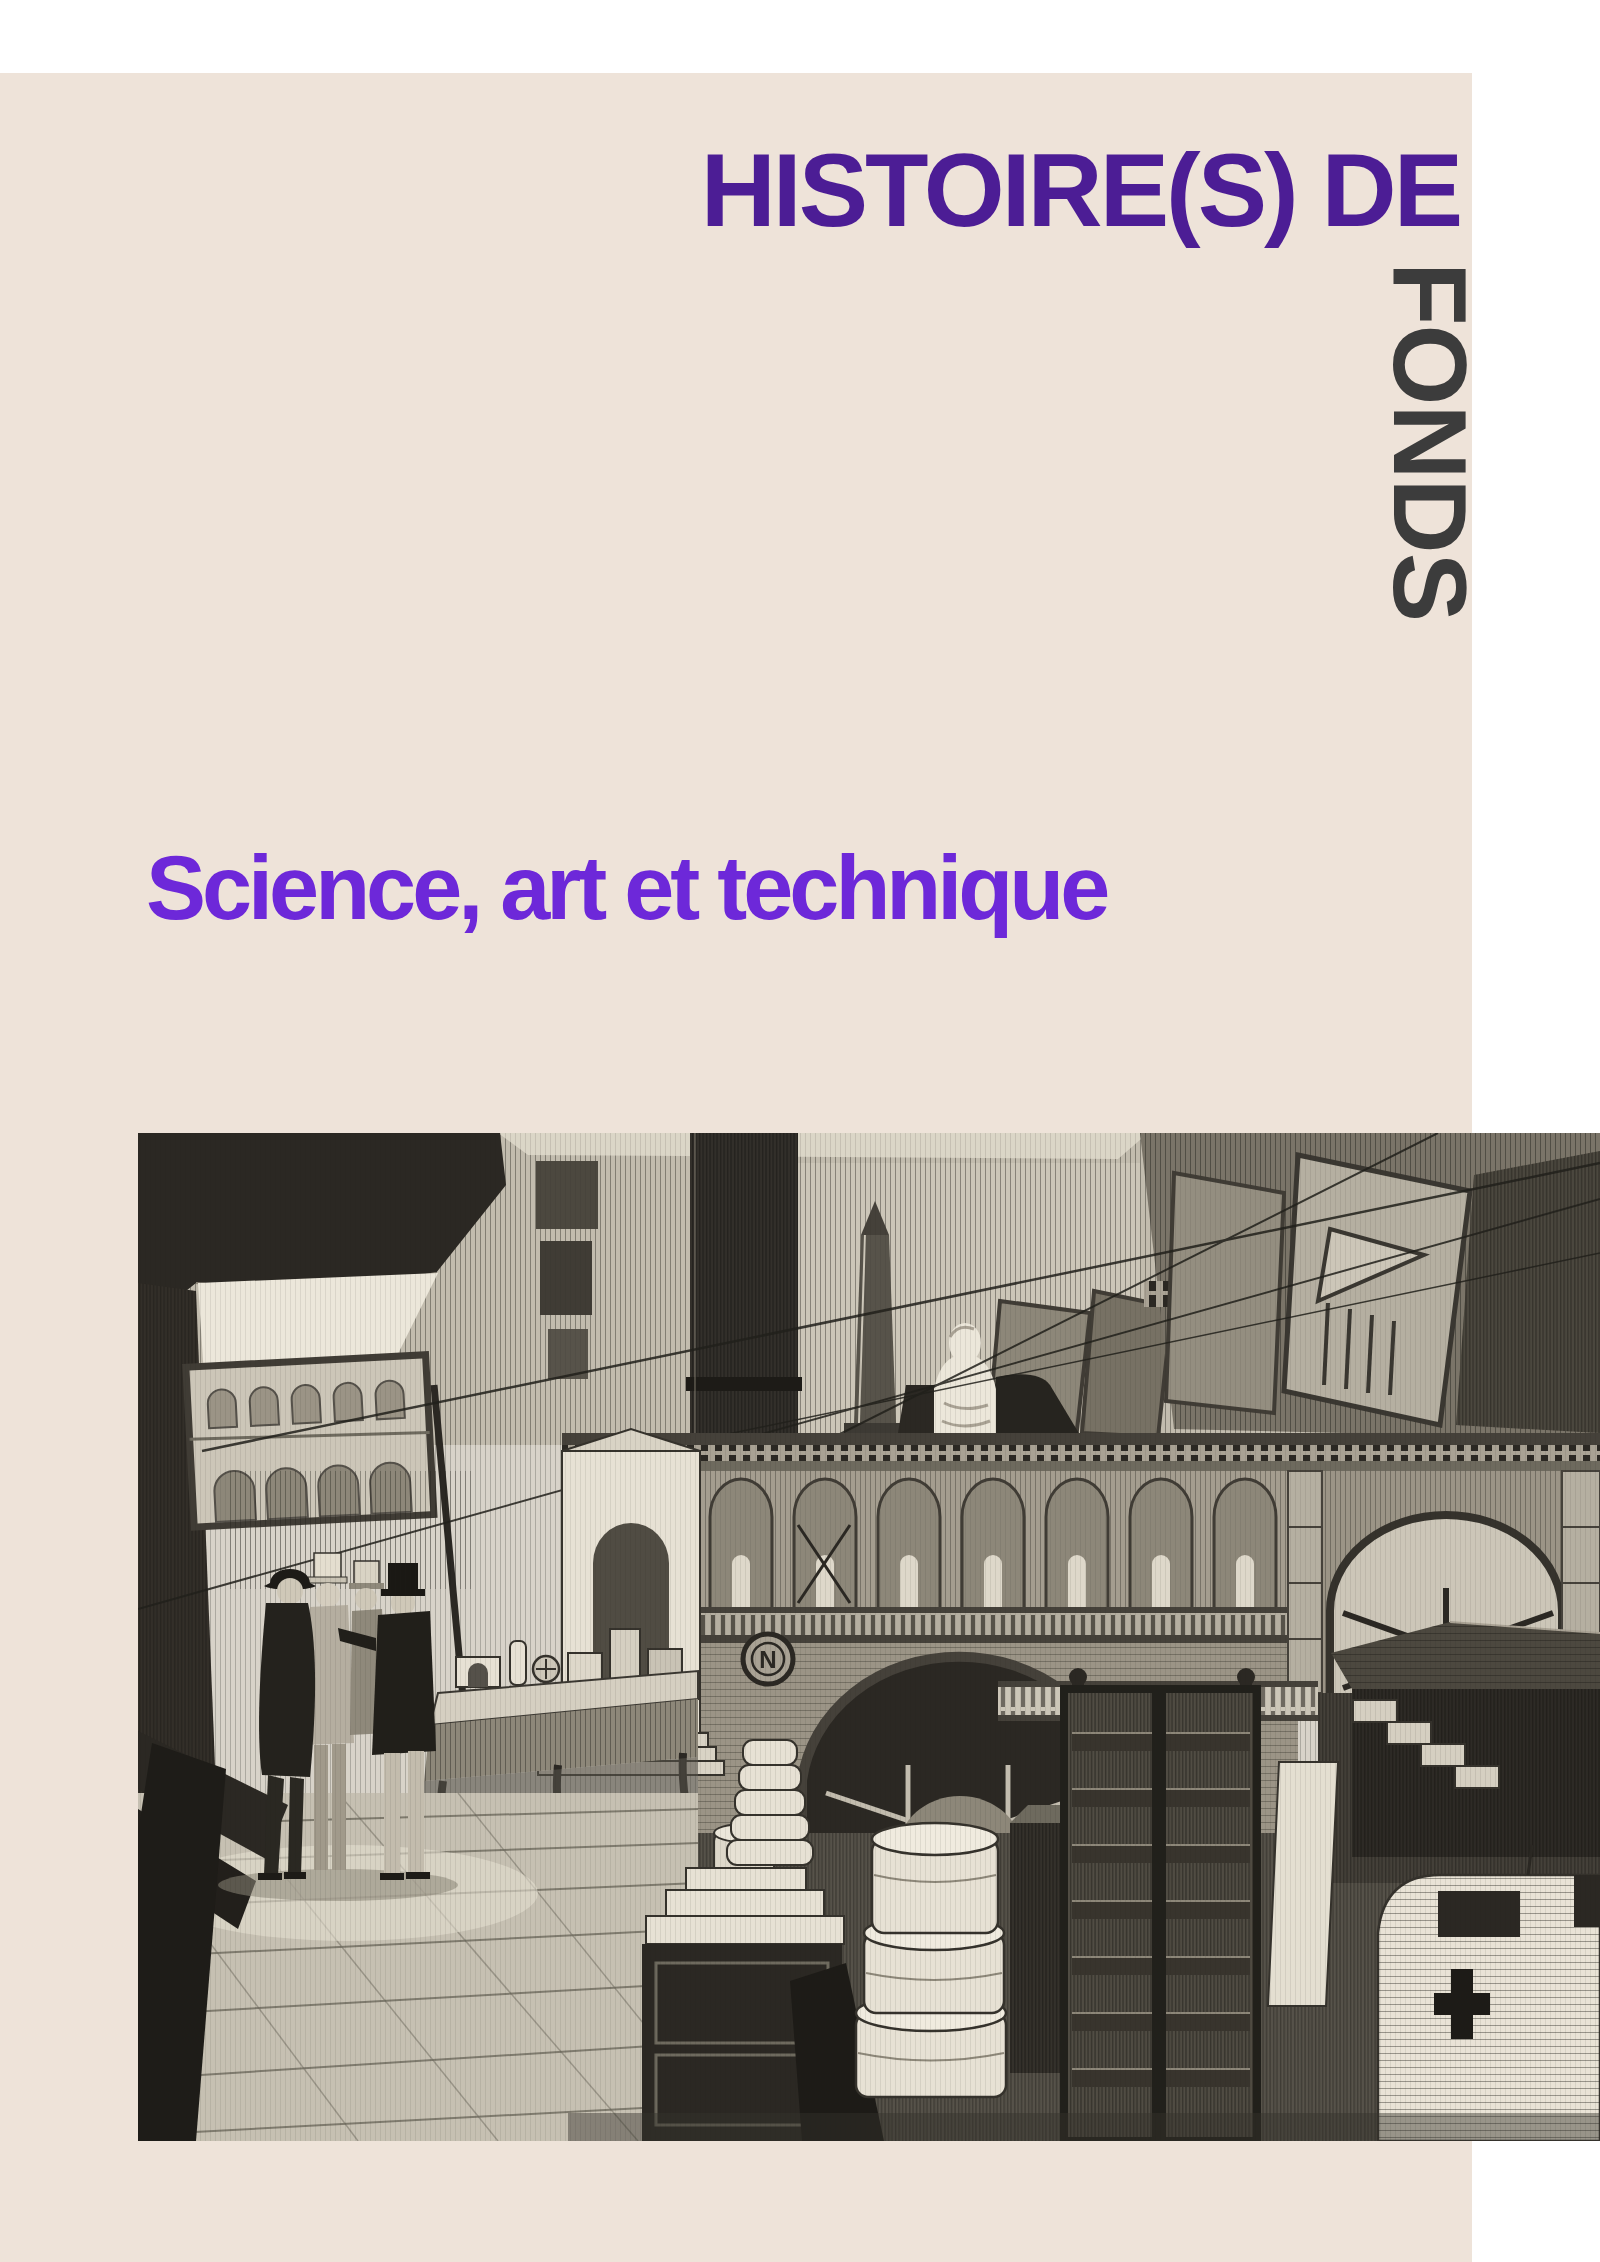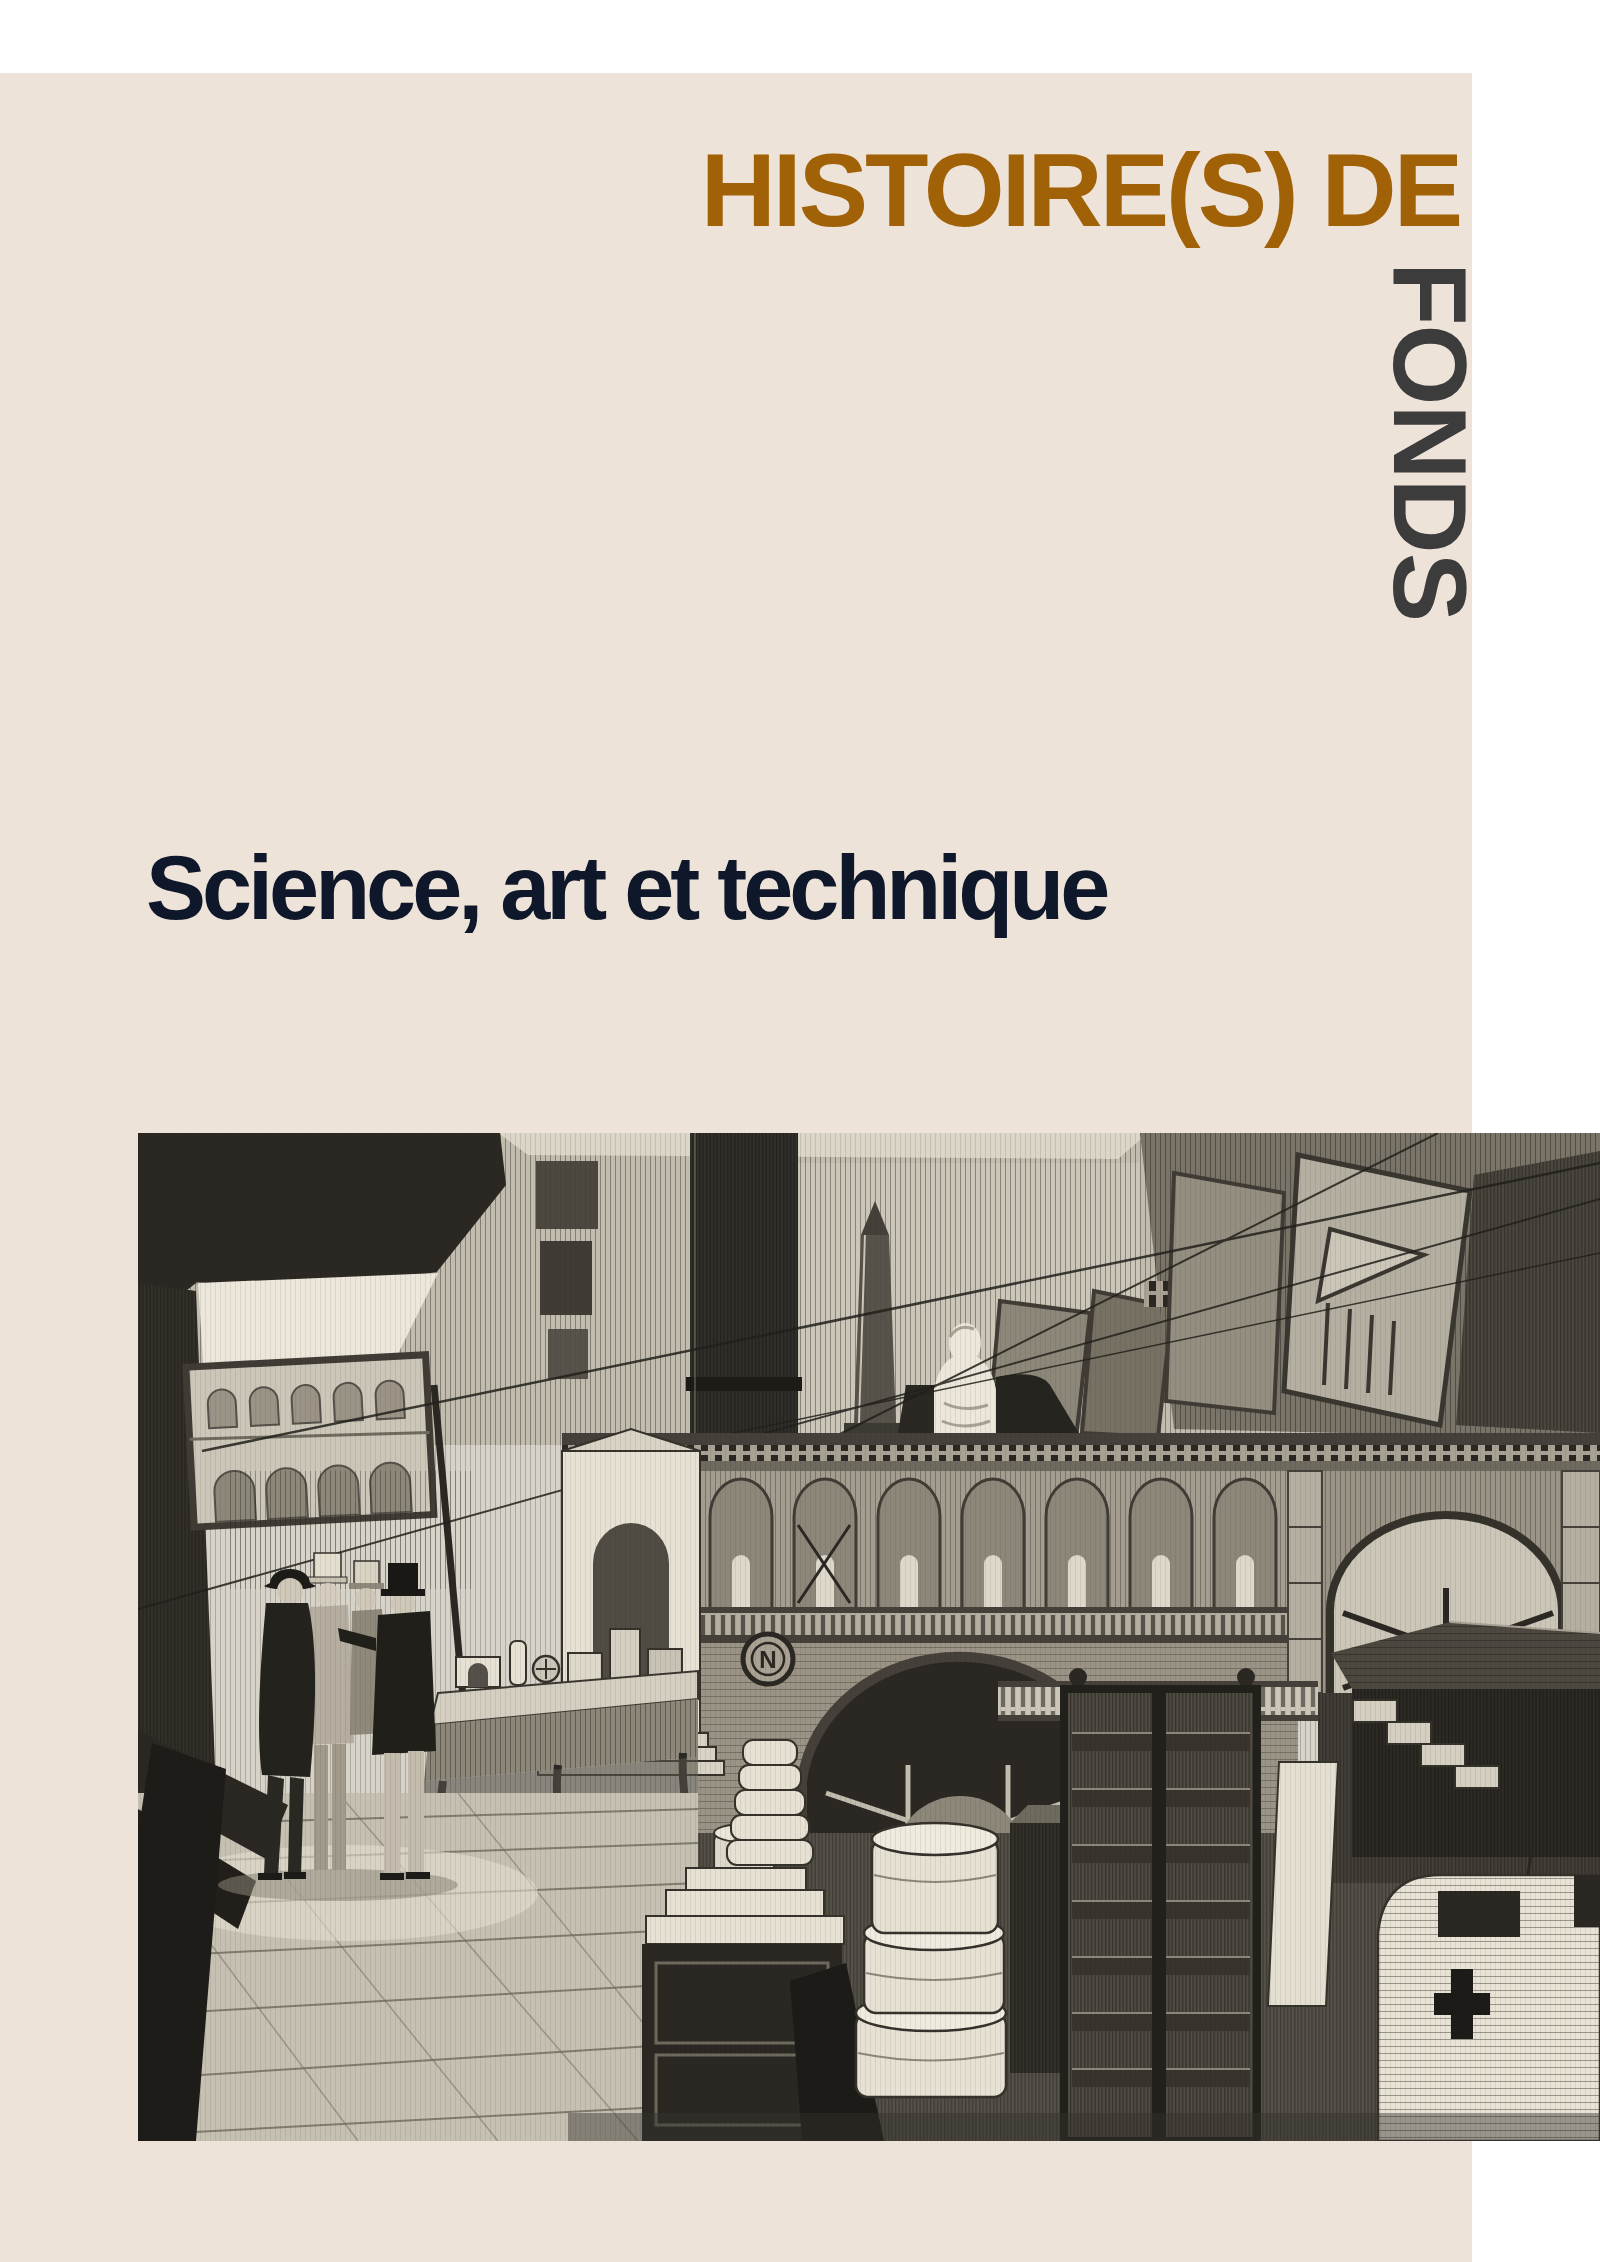--- a/index.html
+++ b/index.html
@@ -16,21 +16,21 @@
     width:1472px;height:2189px;
     background:#eee3d9;
   }
   .masthead-h{
     position:absolute;
     top:138px;right:140px;
     font-weight:700;
     font-size:104px;
     line-height:1;
     letter-spacing:-3px;
-    color:#a16207;
+    color:#4c1d95;
     white-space:nowrap;
   }
   .masthead-v{
     position:absolute;
     top:262px;right:118px;
     writing-mode:vertical-rl;
     font-weight:700;
     font-size:104px;
     line-height:1;
     letter-spacing:-1px;
@@ -47,21 +47,21 @@
     color:#0c0c0b;
     white-space:nowrap;
   }
   .page-subtitle{
     position:absolute;
     left:146px;top:768px;
     font-weight:700;
     font-size:90px;
     line-height:1;
     letter-spacing:-4px;
-    color:#0f172a;
+    color:#6d28d9;
     white-space:nowrap;
   }
   .engraving{
     position:absolute;
     left:138px;top:1133px;
     width:1462px;height:1008px;
   }
   .engraving svg{display:block;width:100%;height:100%;}
   svg text{font-family:"Liberation Sans",sans-serif;font-weight:700;}
 </style>

